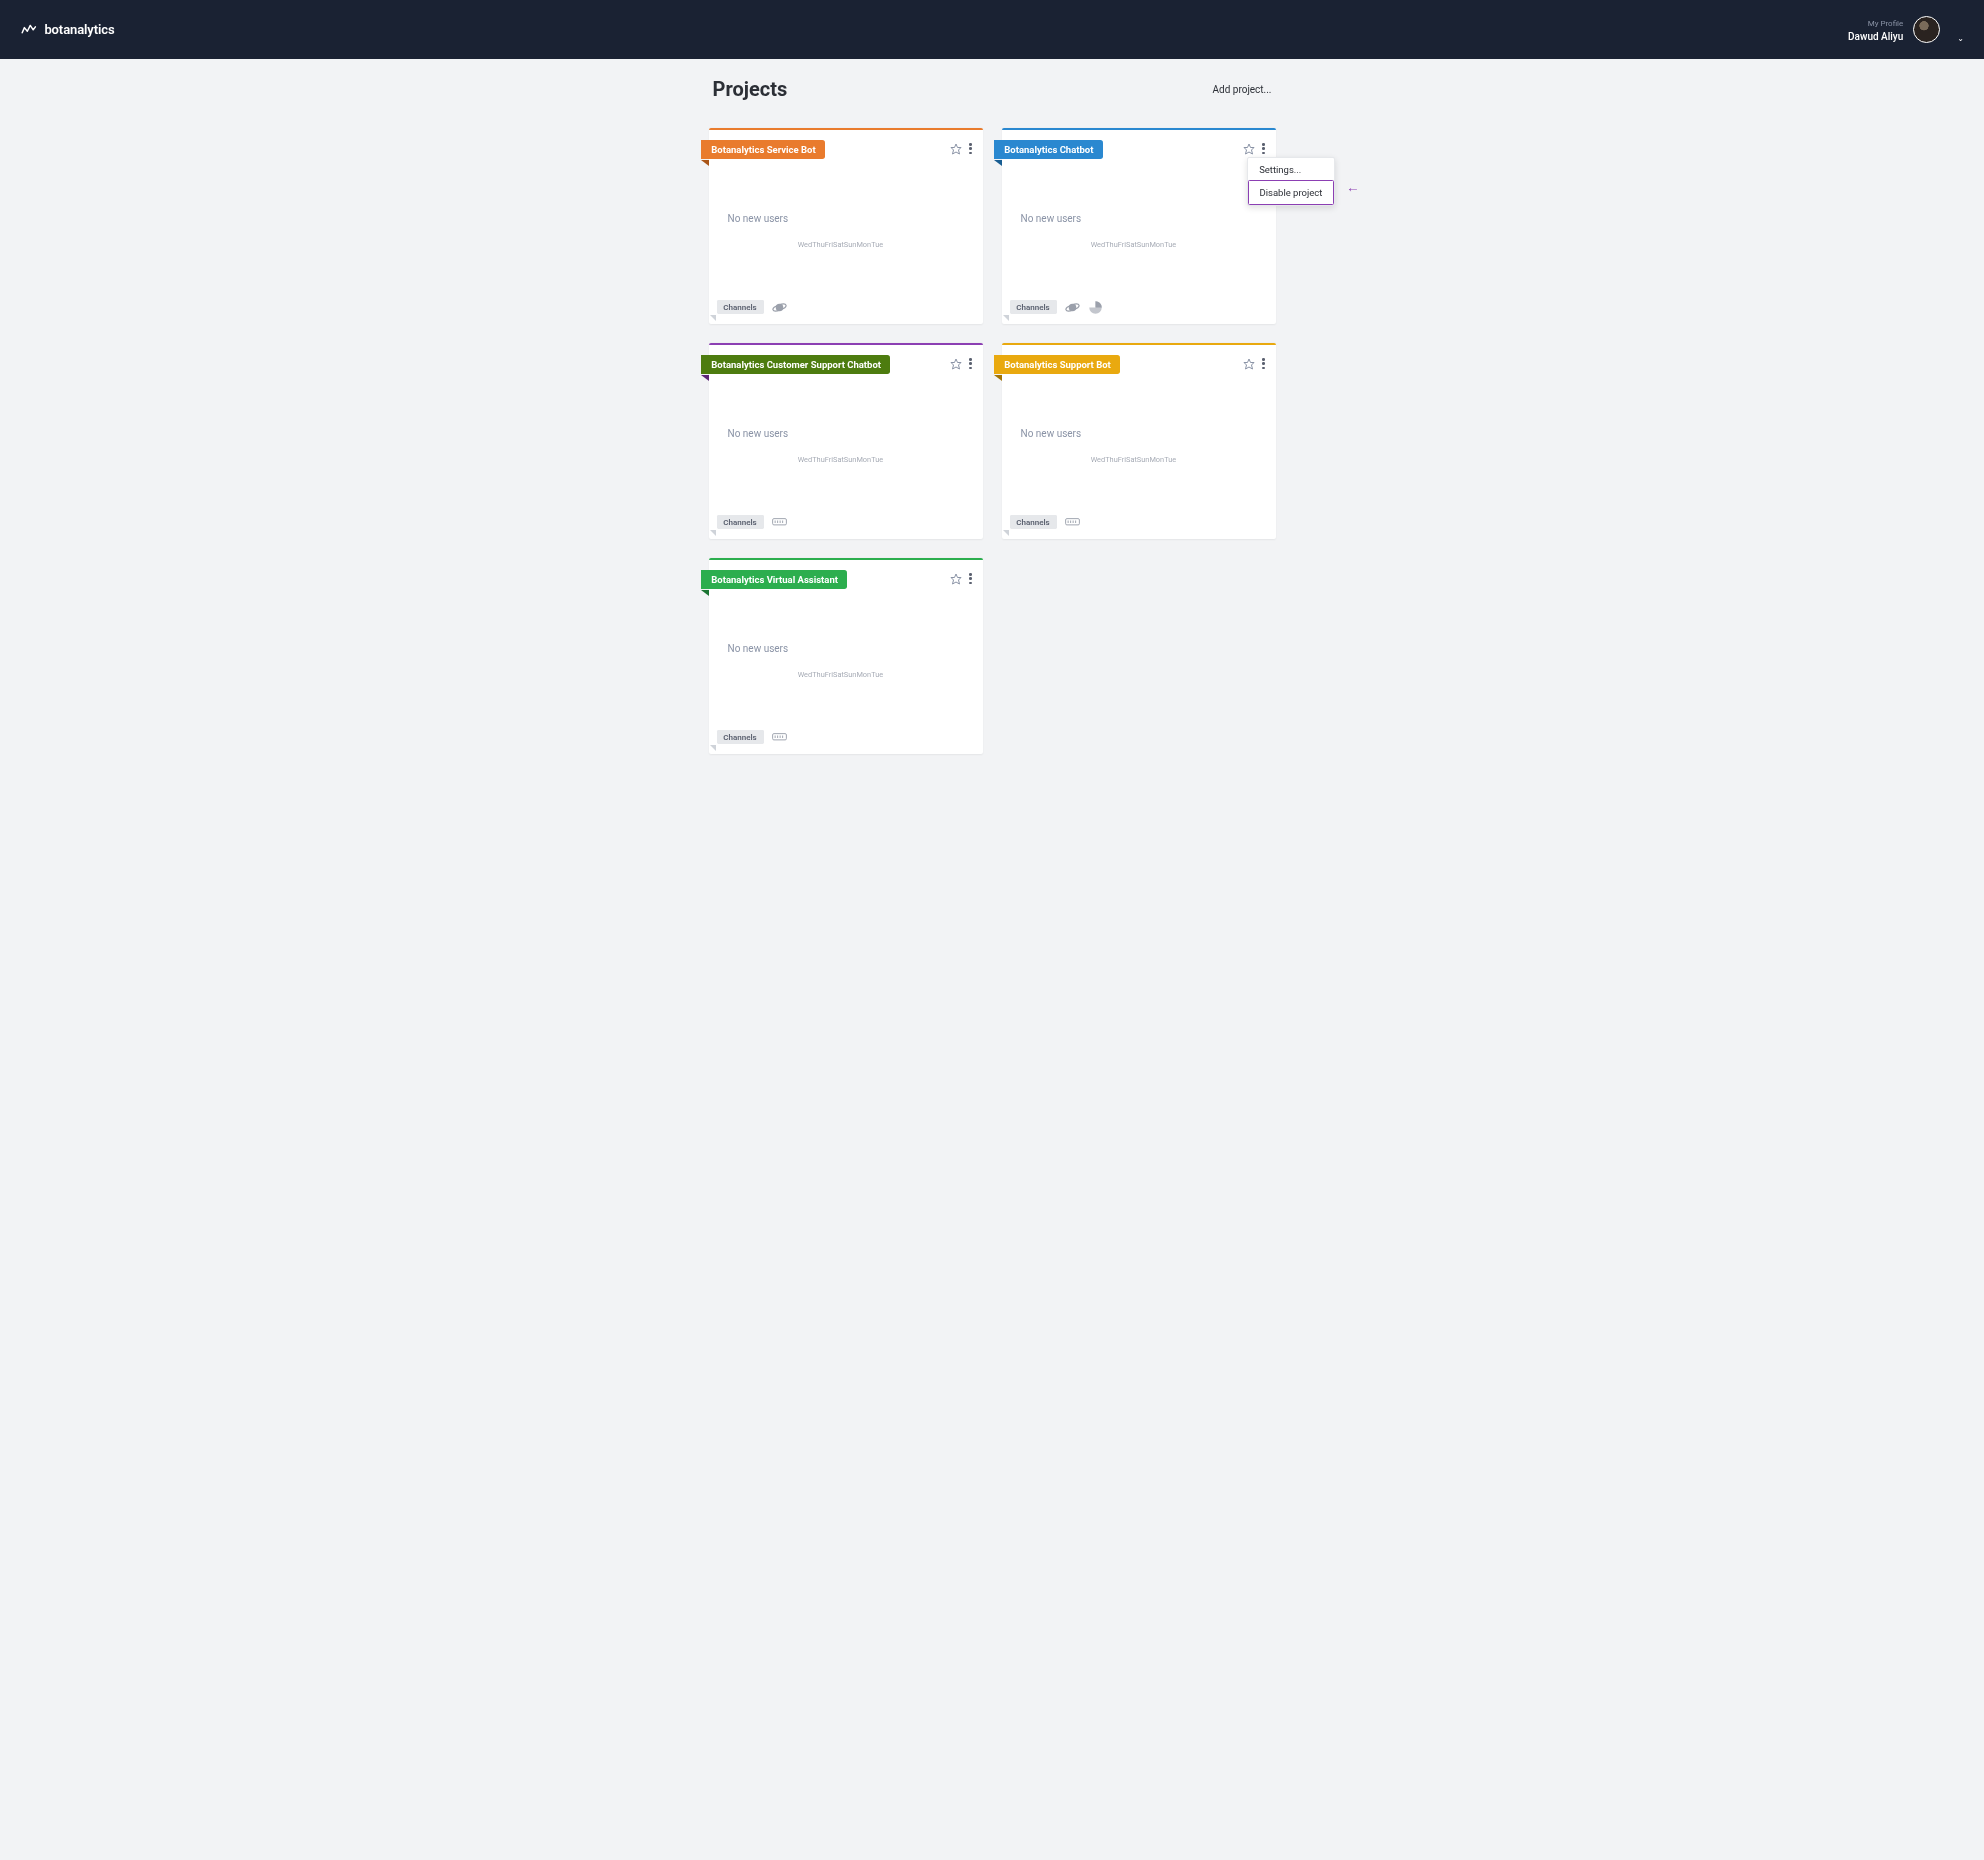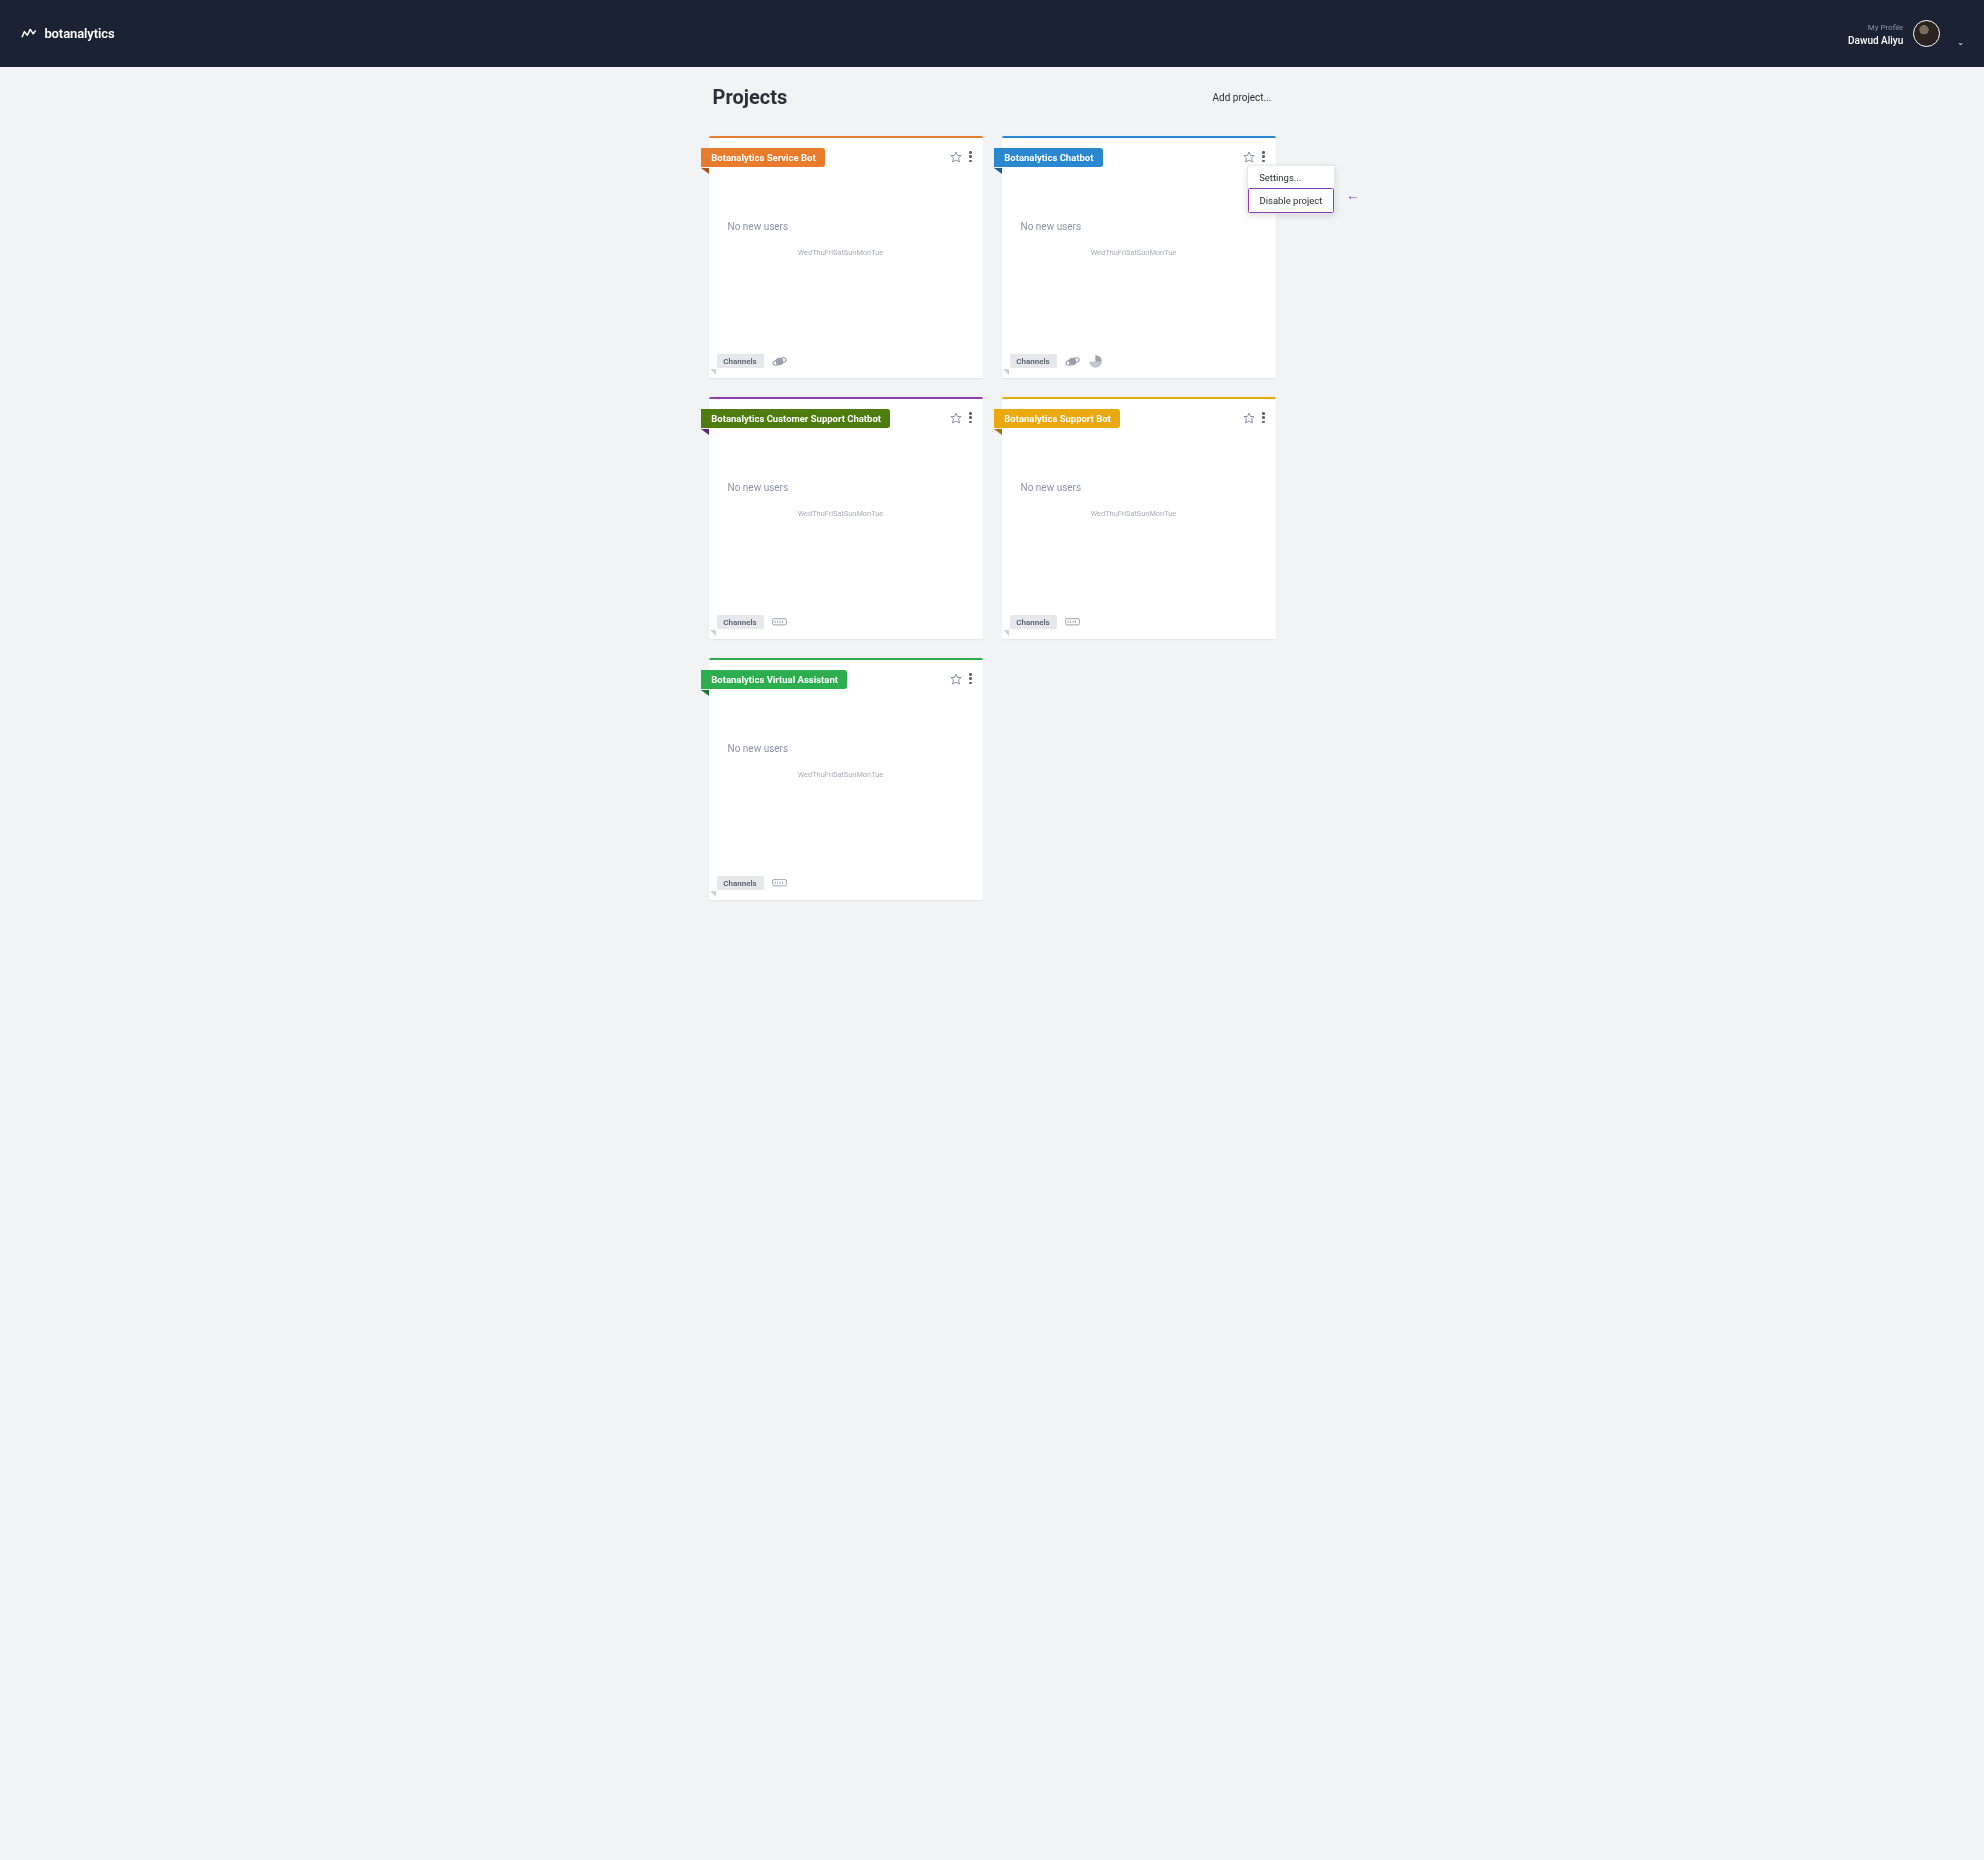--- a/index.html
+++ b/index.html
@@ -3,21 +3,21 @@
   <meta charset="utf-8">
   <style>
     * { margin: 0; padding: 0; box-sizing: border-box; }
     body {
       font-family: -apple-system, BlinkMacSystemFont, 'Segoe UI', Roboto, Helvetica, Arial, sans-serif;
       background: #f2f3f5;
       color: #2c2f36;
     }
     .header {
       background: #1a2233;
-      height: 67px;
+      height: 59px;
       display: flex;
       align-items: center;
       justify-content: space-between;
       padding: 0 20px;
     }
     .logo-wrap {
       display: flex;
       align-items: center;
       gap: 6.8px;
       color: #fff;
@@ -87,21 +87,21 @@
       display: grid;
       grid-template-columns: 1fr 1fr;
       gap: 19px;
     }
     .card {
       background: #fff;
       border-radius: 2px;
       box-shadow: 0 0.7px 2px rgba(0,0,0,0.06);
       border-top: 2px solid;
       position: relative;
-      height: 242px;
+      height: 196px;
       display: flex;
       flex-direction: column;
     }
     .card-orange { border-top-color: #e97b2d; }
     .card-blue   { border-top-color: #2a88d0; gap: 20px; }
     .card-purple { border-top-color: #8c3fb3; }
     .card-yellow { border-top-color: #e9a90f; }
     .card-green  { border-top-color: #2cae4e; justify-content: space-between; }
     .ribbon {
       position: absolute;

